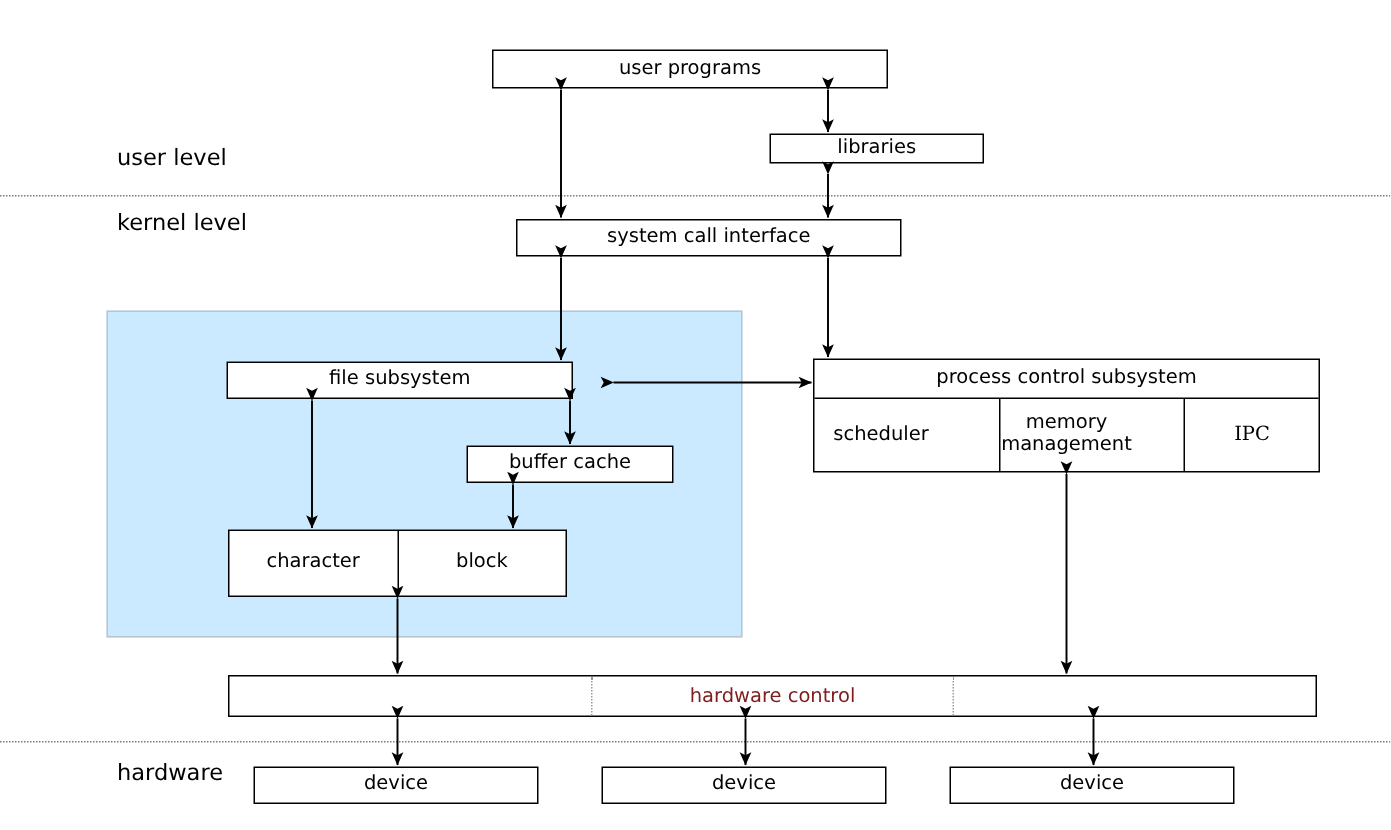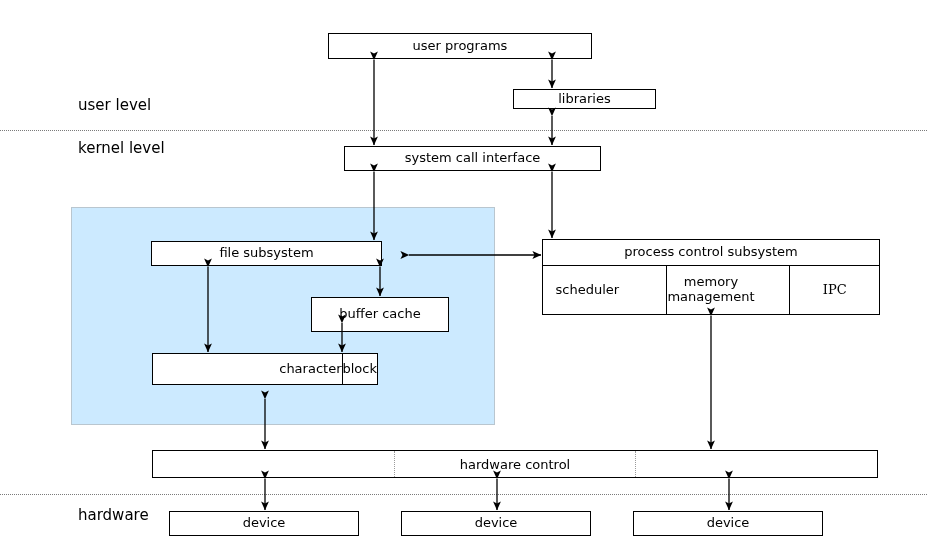--- a/index.html
+++ b/index.html
@@ -89,21 +89,21 @@
     background: #ffffff;
     display: flex;
     flex-direction: row;
   }
   .hw-cell {
     flex: 1 1 0;
     display: flex;
     align-items: center;
     justify-content: center;
     font-size: 13px;
-    color: #000000;
+    color: #7f1d1d;
     box-sizing: border-box;
   }
   .hw-cell + .hw-cell { border-left: 1px dotted #9a9a9a; }
   
   #arrow-layer {
     position: absolute;
     left: 0; top: 0;
     width: 927px;
     height: 553px;
     pointer-events: none;
@@ -124,23 +124,23 @@
   <div class="shaded-region" style="left:71px; top:207px; width:424px; height:218px;"></div>
 
   <div class="box" style="left:328px; top:33px; width:264px; height:26px;">user programs</div>
 
   <div class="box" style="left:513px; top:89px; width:143px; height:20px;">libraries</div>
 
   <div class="box" style="left:344px; top:146px; width:257px; height:25px;">system call interface</div>
 
   <div class="box" style="left:151px; top:241px; width:231px; height:25px;">file subsystem</div>
 
-  <div class="box" style="left:311px; top:297px; width:138px; height:35px;">buffer cache</div>
-
-  <div class="split-box" style="left:152px; top:353px; width:226px; height:32px;align-items:flex-end;">
+  <div class="box" style="left:311px; top:297px; width:138px; height:25px;">buffer cache</div>
+
+  <div class="split-box" style="left:152px; top:353px; width:226px; height:45px;">
     <div class="split-row">
       <div class="split-cell">character</div>
       <div class="split-cell">block</div>
     </div>
   </div>
 
   <div class="split-box" style="left:542px; top:239px; width:338px; height:76px;">
     <div class="split-row" style="flex:0 0 25px;">
       <div class="split-cell">process control subsystem</div>
     </div>

